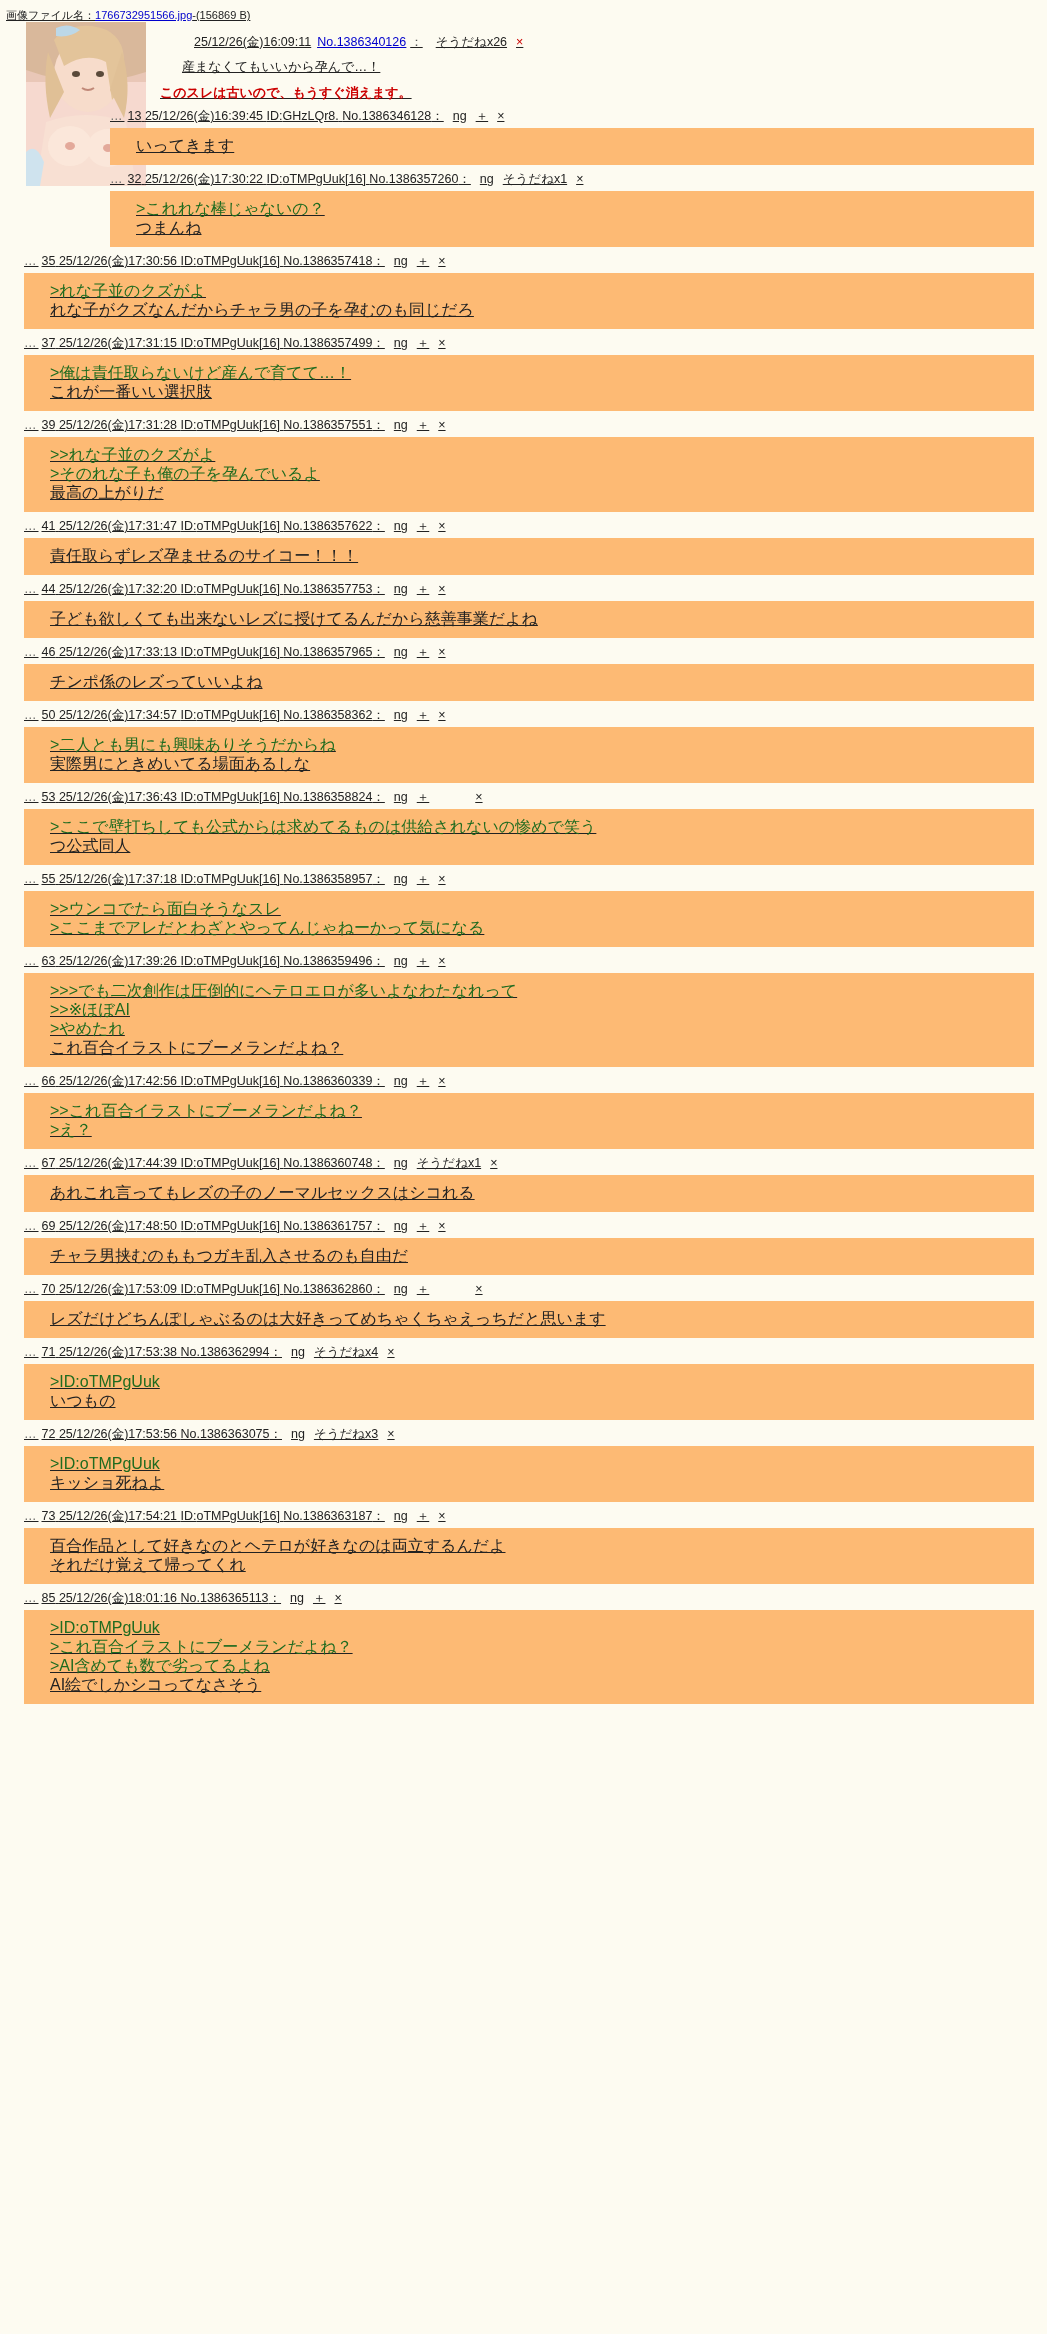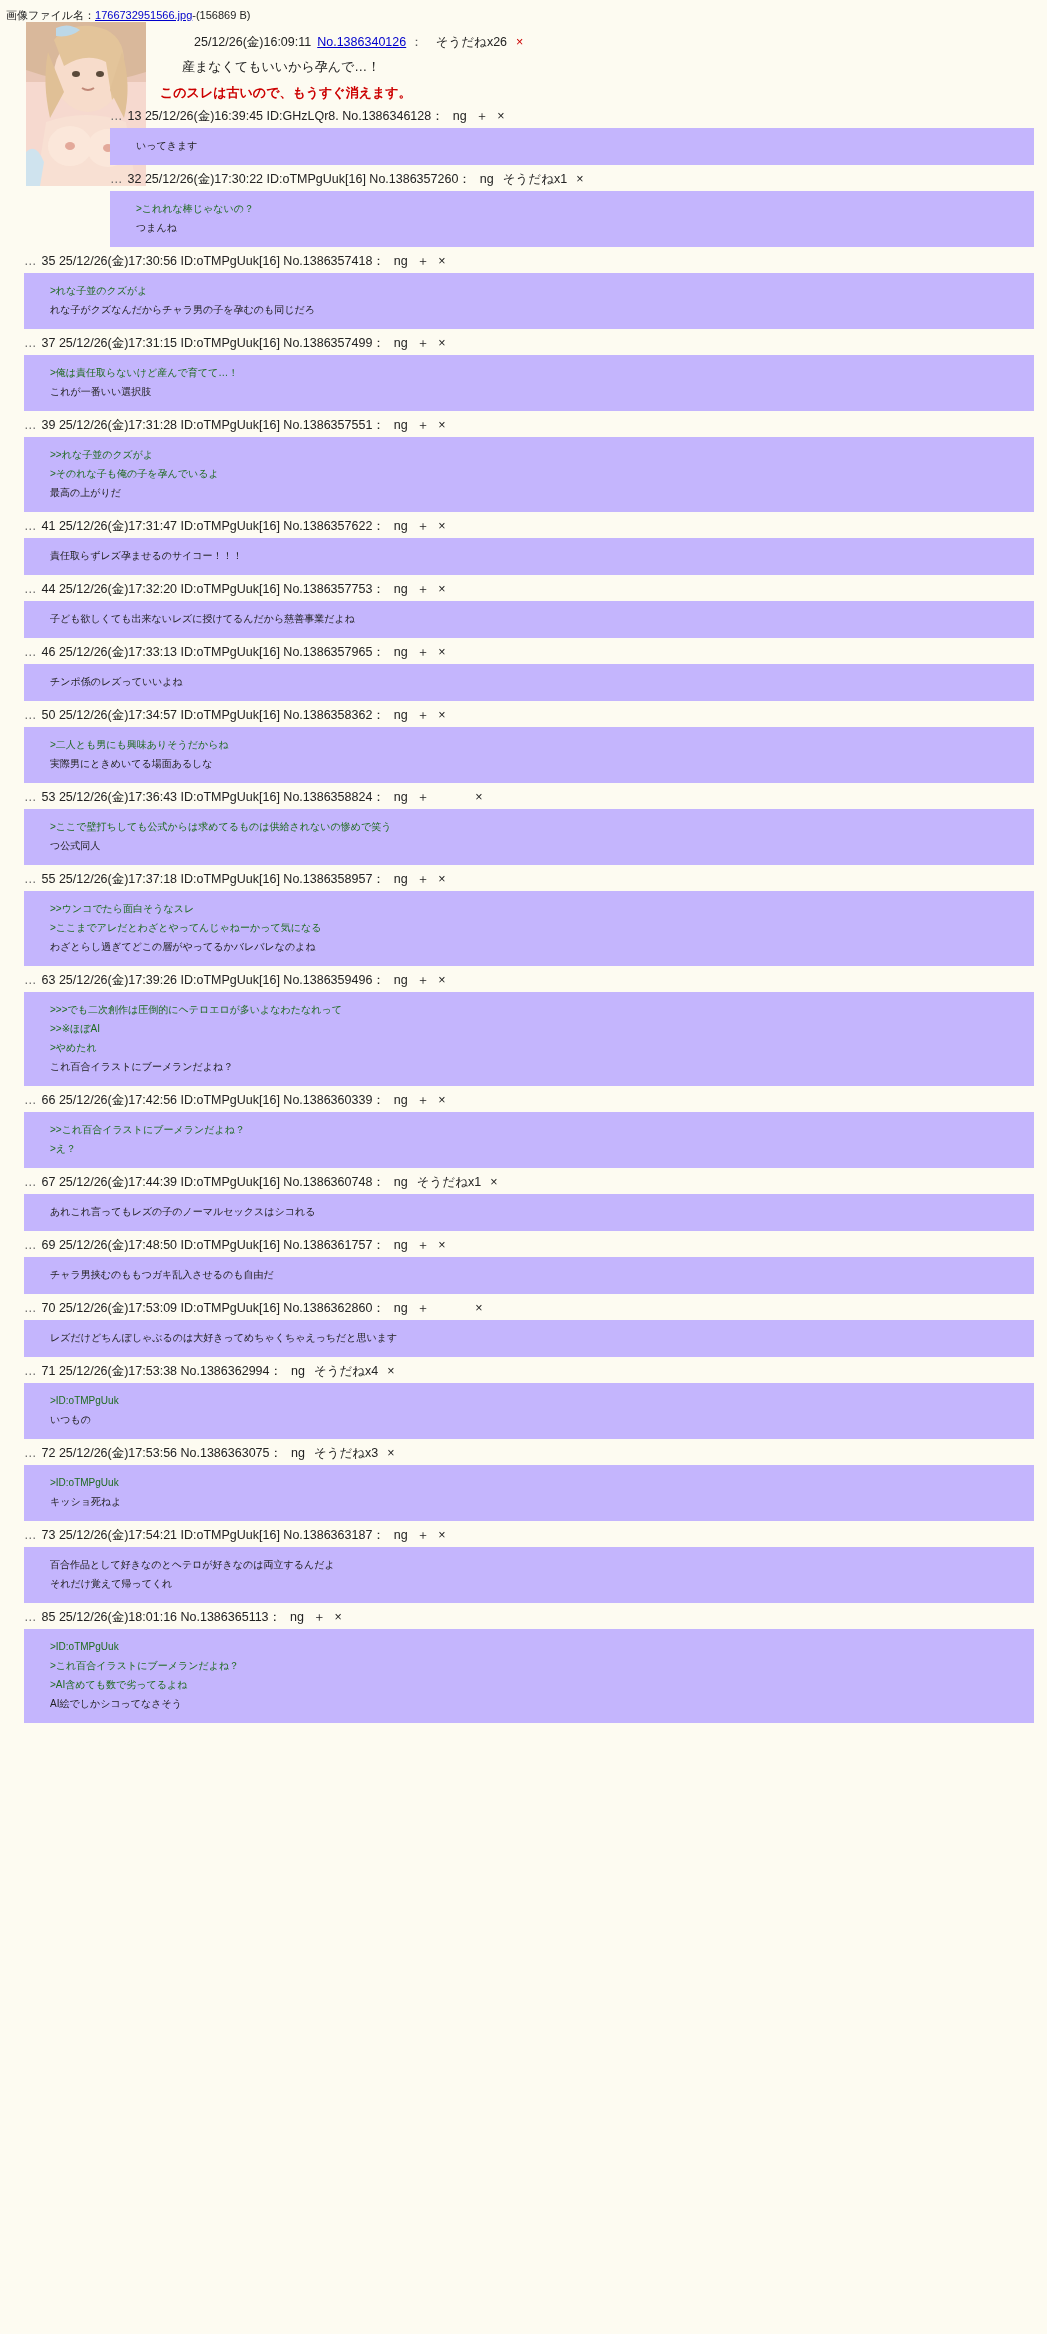--- a/index.html
+++ b/index.html
@@ -2,21 +2,21 @@
 <html><head>
 <meta charset="utf-8">
 <style>
   html,body{margin:0;padding:0;background:#fdfbf1;}
   body{
     font-family:"Liberation Sans","DejaVu Sans",sans-serif;
     font-size:12px;
     color:#222;
     width:1047px;
   }
-  .page{width:1047px;position:relative;padding:6px 13px 20px 0;box-sizing:border-box;}
+  .page{width:1047px;position:relative;padding:6px 13px 20px 0;box-sizing:border-box;text-decoration:underline;}
 
   
   .filehdr{font-size:11px;padding:2px 0 4px 6px;color:#222;}
   .filehdr a{color:#0000cc;text-decoration:underline;}
   .filehdr .size{color:#222;}
 
   
   .thumb{
     position:absolute;left:26px;top:22px;width:120px;height:164px;
     overflow:hidden;border:0;
@@ -34,23 +34,23 @@
   .body{font-size:13px;line-height:19px;color:#222;padding:6px 0 0 22px;}
   .warn{color:#cc0000;font-weight:bold;font-size:13px;padding:8px 0 2px 0;}
 
   
   .reply{position:relative;margin:0 0 2px 0;}
   .reply .rhead{
     font-size:12.5px;line-height:19px;white-space:nowrap;color:#222;
     padding:3px 0 2px 0;
   }
   .reply .rbody{
-    background:#c4b5fd;
+    background:#fdba74;
     padding:8px 10px 10px 26px;
-    font-size:10px;line-height:19px;color:#222;
+    font-size:16px;line-height:19px;color:#222;
   }
   .reply .rbody div{white-space:pre-wrap;}
   .quote{color:#1f6b1f;}
   .seq{color:#222;}
 
   
   .ind0{margin-left:24px;}
   .ind1{margin-left:110px;}
   .ind1 .rbody{margin-left:0;}
 
@@ -165,21 +165,20 @@
         <div class="rbody">
           <div class="quote">&gt;ここで壁打ちしても公式からは求めてるものは供給されないの惨めで笑う</div>
           <div>つ公式同人</div>
         </div>
       </div>
       <div class="reply ind0">
         <div class="rhead"><span class="leaddots">…</span><span class="seq">55</span> <span class="date">25/12/26(金)17:37:18</span> <span>ID:</span><a class="idlink">oTMPgUuk[16]</a> <a class="resno">No.1386358957</a><span class="colon">：</span><span class="sep"></span><a class="ng">ng</a><span class="sep"></span><span class="plus">＋</span><span class="sep"></span><span class="cross">×</span></div>
         <div class="rbody">
           <div class="quote">&gt;&gt;ウンコでたら面白そうなスレ</div>
           <div class="quote">&gt;ここまでアレだとわざとやってんじゃねーかって気になる</div>
-          <div>わざとらし過ぎてどこの層がやってるかバレバレなのよね</div>
         </div>
       </div>
       <div class="reply ind0">
         <div class="rhead"><span class="leaddots">…</span><span class="seq">63</span> <span class="date">25/12/26(金)17:39:26</span> <span>ID:</span><a class="idlink">oTMPgUuk[16]</a> <a class="resno">No.1386359496</a><span class="colon">：</span><span class="sep"></span><a class="ng">ng</a><span class="sep"></span><span class="plus">＋</span><span class="sep"></span><span class="cross">×</span></div>
         <div class="rbody">
           <div class="quote">&gt;&gt;&gt;でも二次創作は圧倒的にヘテロエロが多いよなわたなれって</div>
           <div class="quote">&gt;&gt;※ほぼAI</div>
           <div class="quote">&gt;やめたれ</div>
           <div>これ百合イラストにブーメランだよね？</div>
         </div>

